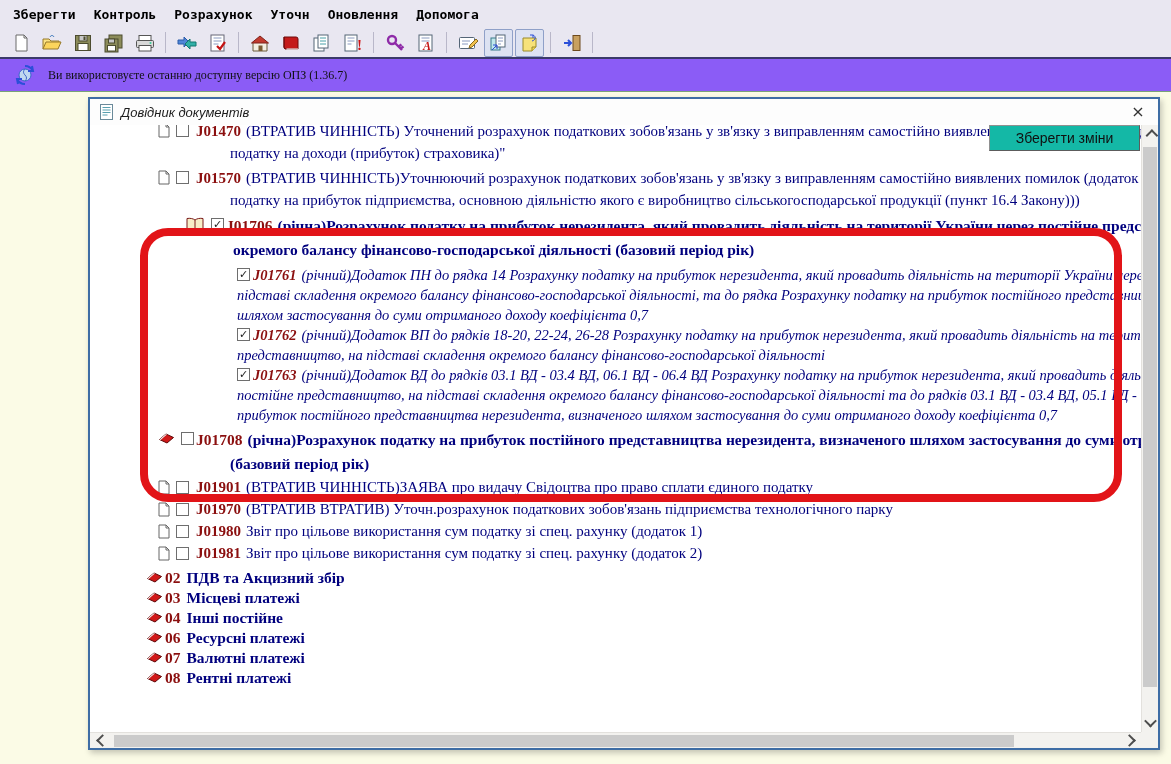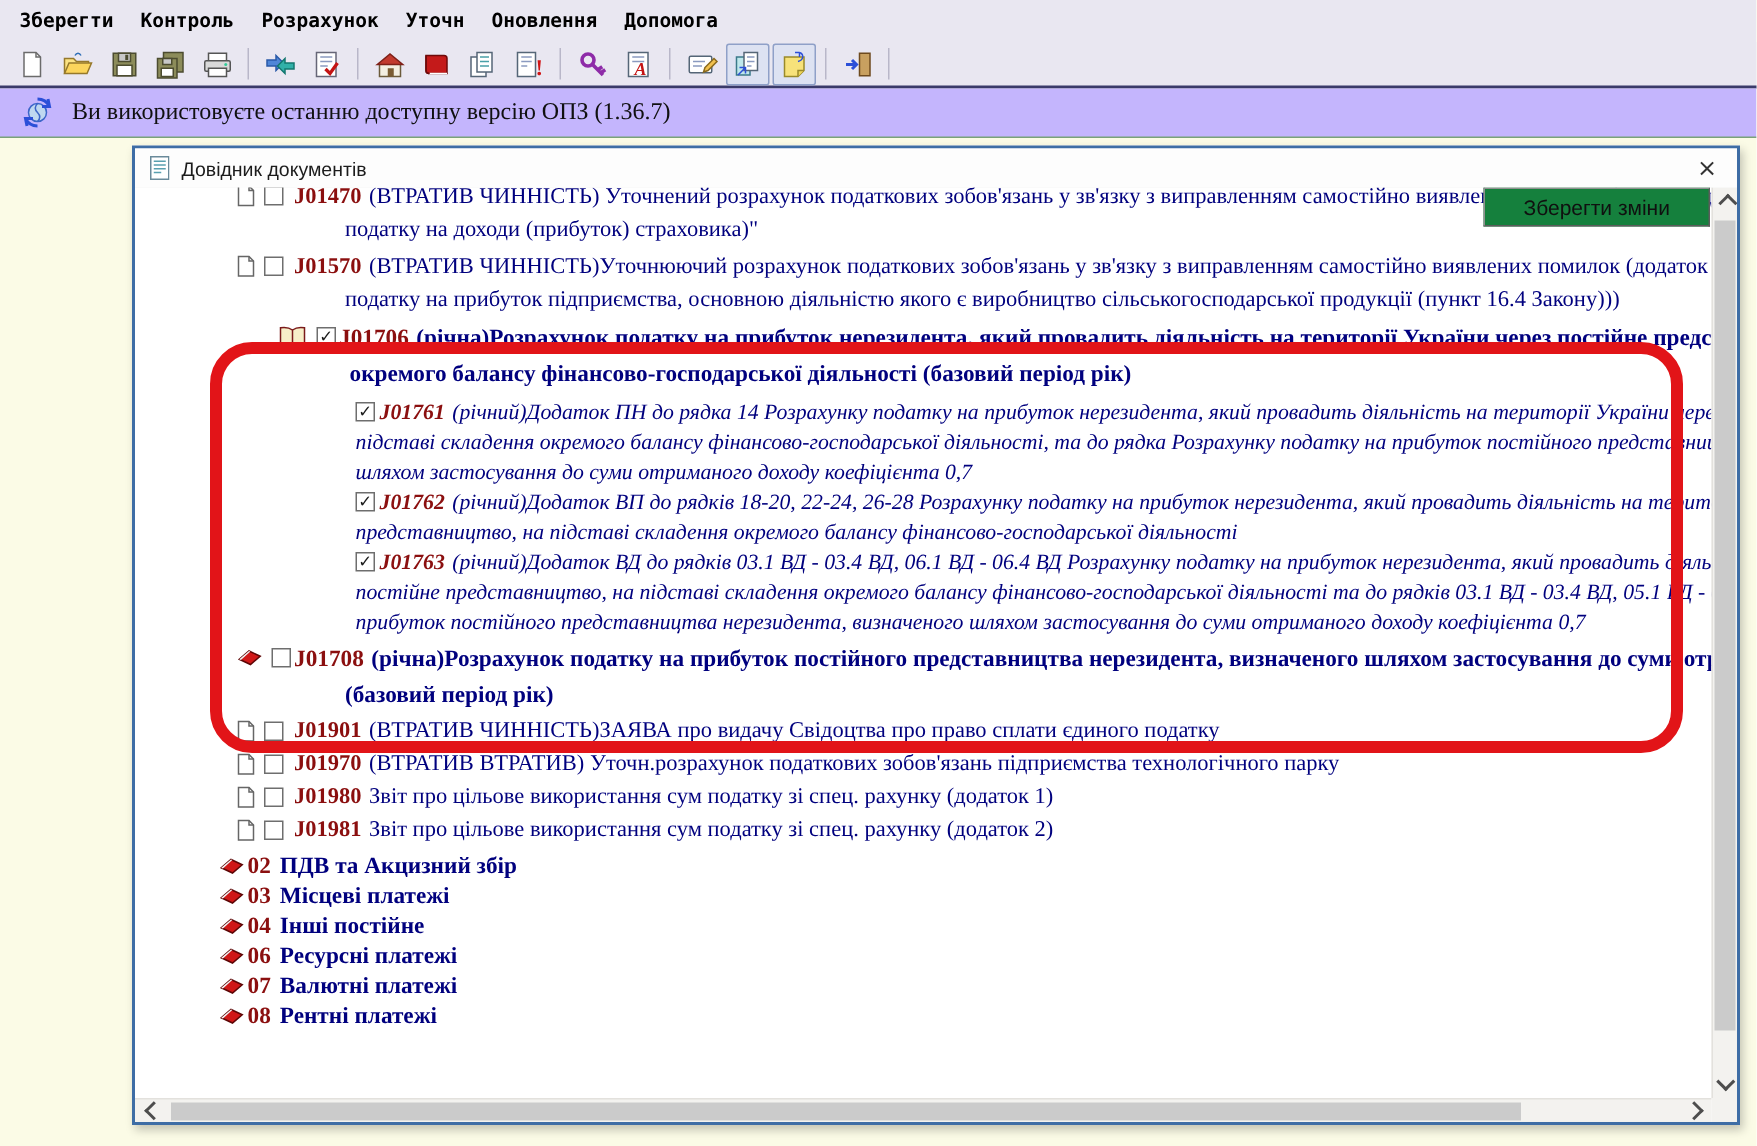--- a/index.html
+++ b/index.html
@@ -15,36 +15,36 @@
 
   
   .toolbar{position:absolute;left:0;top:28px;width:100%;height:29px;background:#E9E7F1;
            border-bottom:2px solid #3A3A6A;box-sizing:content-box;
            display:flex;align-items:center;padding-left:6px;gap:2px;}
   .tbtn{width:27px;height:26px;display:flex;align-items:center;justify-content:center;border:1px solid transparent;border-radius:2px;}
   .tbtn.pressed{background:#DDE2F2;border:1px solid #8FA0C8;}
   .tsep{width:1px;height:21px;background:#B9B7C9;margin:0 4px;}
 
   
-  .notifbar{position:absolute;left:0;top:59px;width:100%;height:33px;background:#c4b5fd;
+  .notifbar{position:absolute;left:0;top:59px;width:100%;height:33px;background:#8b5cf6;
             border-bottom:1px solid #79A279;box-sizing:border-box;
             display:flex;align-items:center;gap:10px;padding-left:12px;
-            font-family:"Liberation Serif",serif;font-size:16px;color:#101010;text-align:center;}
+            font-family:"Liberation Serif",serif;font-size:12px;color:#101010;text-align:center;}
 
   
   .dialog{position:absolute;left:88px;top:97px;width:1072px;height:653px;background:#fff;
           border:2px solid #3E6DA5;box-sizing:border-box;box-shadow:2px 3px 6px rgba(0,0,0,.22);}
   .titlebar{height:26px;display:flex;align-items:center;gap:8px;padding:0 10px;
-            border-bottom:1px solid #ECECEC;font-size:13px;color:#1c1c1c;background:#FDFDFD;}
+            border-bottom:1px solid #ECECEC;font-size:13px;color:#1c1c1c;background:#FDFDFD;font-style:italic;}
   .close{margin-left:auto;width:20px;text-align:center;font-family:"DejaVu Sans",sans-serif;
          font-size:16px;color:#333;line-height:20px;}
   .content{position:absolute;left:0;top:26px;right:0;bottom:0;overflow:hidden;background:#fff;}
 
   .savebtn{position:absolute;left:899px;top:0;width:149px;height:24px;z-index:30;
-           background:#15803d;border:1px solid #909090;border-bottom-color:#5c5c5c;border-right-color:#5c5c5c;
+           background:#14b8a6;border:1px solid #909090;border-bottom-color:#5c5c5c;border-right-color:#5c5c5c;
            font-size:14px;color:#101010;display:flex;align-items:center;justify-content:center;}
 
   
   .treeview{position:absolute;left:0;top:0;right:17px;bottom:16px;overflow:hidden;}
   .tree{position:absolute;left:0;top:-8px;width:1290px;font-family:"Liberation Serif",serif;color:#00007E;}
   .row{position:relative;margin-top:3px;}
   .row .gutter{position:absolute;top:3px;display:flex;align-items:center;gap:6px;}
   .lvl1{padding-left:140px;text-indent:-34px;}
   .lvl1 .gutter{left:68px;}
   .lvl2{padding-left:143px;text-indent:-7px;}

